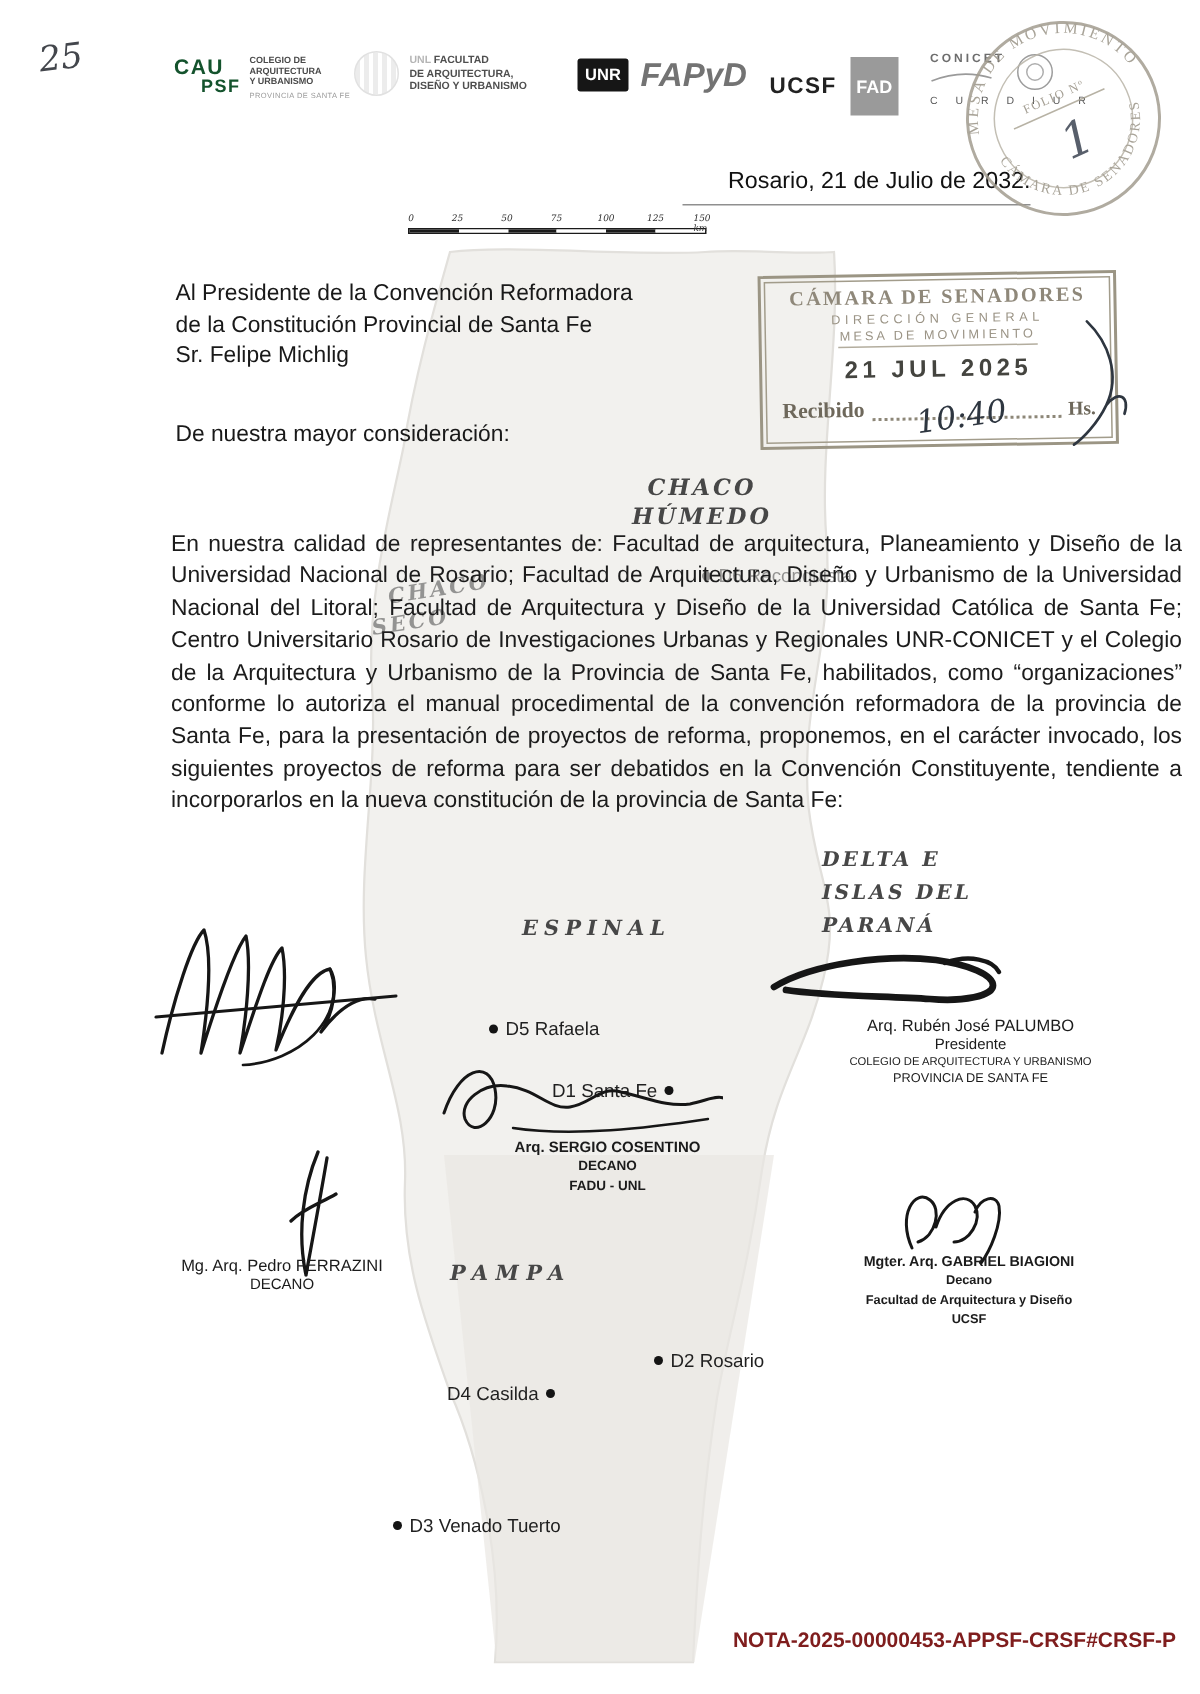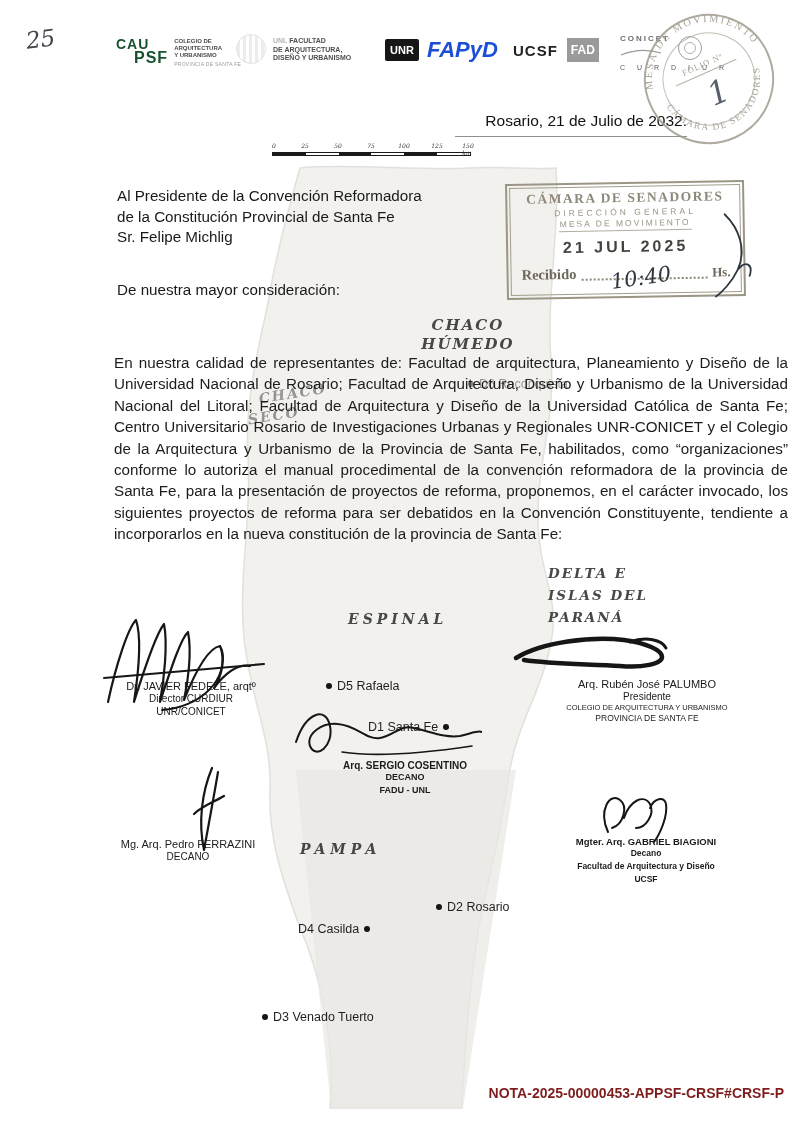--- a/index.html
+++ b/index.html
@@ -32,24 +32,24 @@
   .cau-desc { font-size:6px; font-weight:bold; line-height:7px; color:#4a4a4a; }
   .cau-prov { font-size:5px; color:#9a9a9a; margin-top:2px; letter-spacing:.3px; }
 
   .fadu-circle { width:30px; height:30px; border-radius:50%; border:1px solid #c9c9c9;
     background:repeating-linear-gradient(90deg,#ddd 0 3px,#fff 3px 6px); opacity:.55; }
   .fadu-org { color:#b5b5b5; font-weight:bold; }
   .fadu-txt { font-size:7px; font-weight:bold; line-height:8.5px; color:#4f4f4f; }
 
   .unr-box { width:34px; height:22px; background:#161616; color:#fff; font-weight:bold; font-size:11px;
     display:flex; align-items:center; justify-content:center; border-radius:2px; }
-  .fapyd { font-size:22px; font-weight:bold; font-style:italic; color:#1d4ed8; letter-spacing:0; }
+  .fapyd { font-size:22px; font-weight:bold; font-style:italic; color:#737373; letter-spacing:0; }
 
   .ucsf-name { font-weight:bold; font-size:15px; letter-spacing:1px; color:#222; }
-  .fad-box { width:32px; height:24px; background:#9a9a9a; color:#fff; font-weight:bold; font-size:12px;
+  .fad-box { width:32px; height:39px; background:#9a9a9a; color:#fff; font-weight:bold; font-size:12px;
     display:flex; align-items:center; justify-content:center; }
 
   .conicet-name { font-size:8px; letter-spacing:2px; color:#6d6d6d; }
   .conicet-letters { font-size:7px; letter-spacing:5px; color:#585858; margin-top:3px; }
   .emblem { width:24px; height:24px; border:1.5px solid #848484; border-radius:50%; position:relative; opacity:.8; }
   .emblem::after { content:""; position:absolute; inset:5px; border:1px solid #9a9a9a; border-radius:50%; }
 
   .handwritten { font-family:"DejaVu Serif", serif; font-style:italic; color:#43464c; }
   .hw-corner { position:absolute; left:26px; top:26px; font-size:23px; transform:rotate(-7deg); z-index:2; }
 
@@ -164,21 +164,21 @@
     <span class="dot"></span>
     <span>D3 Venado Tuerto</span>
   </div>
 
   <div class="handwritten hw-corner">25</div>
 
   <div class="hdr" style="left:116px; top:38px;">
     <div style="display:flex; gap:6px;">
       <div>
         <div class="cau-acr">CAU</div>
-        <div class="cau-acr" style="font-size:16px;padding-left:18px;">PSF</div>
+        <div class="cau-acr" style="font-size:12px;padding-left:18px;">PSF</div>
       </div>
       <div>
         <div class="cau-desc">COLEGIO DE</div>
         <div class="cau-desc">ARQUITECTURA</div>
         <div class="cau-desc">Y URBANISMO</div>
         <div class="cau-prov">PROVINCIA DE SANTA FE</div>
       </div>
     </div>
   </div>
 
@@ -276,25 +276,20 @@
 
   <div class="salutation">De nuestra mayor consideración:</div>
 
   <div class="bodytext">En nuestra calidad de representantes de: Facultad de arquitectura, Planeamiento y Diseño de la Universidad Nacional de Rosario; Facultad de Arquitectura, Diseño y Urbanismo de la Universidad Nacional del Litoral; Facultad de Arquitectura y Diseño de la Universidad Católica de Santa Fe; Centro Universitario Rosario de Investigaciones Urbanas y Regionales UNR-CONICET y el Colegio de la Arquitectura y Urbanismo de la Provincia de Santa Fe, habilitados, como “organizaciones” conforme lo autoriza el manual procedimental de la convención reformadora de la provincia de Santa Fe, para la presentación de proyectos de reforma, proponemos, en el carácter invocado, los siguientes proyectos de reforma para ser debatidos en la Convención Constituyente, tendiente a incorporarlos en la nueva constitución de la provincia de Santa Fe:</div>
 
   <svg class="sig-svg" style="left:102px; top:610px;" width="168" height="104" viewBox="0 0 168 104">
     <path d="M6,92 C14,55 26,18 34,10 C40,28 36,66 32,92 C42,60 54,24 62,14 C66,34 62,70 58,92 C68,62 78,30 86,22 C90,42 86,72 82,90 C94,60 106,38 118,36 C124,46 120,66 112,78 C124,62 136,54 148,56" stroke-width="2.2"></path>
     <path d="M2,68 L162,54" stroke-width="2"></path>
     <path d="M118,36 C130,70 96,98 60,100" stroke-width="1.8"></path>
   </svg>
-  <div class="sig-text" style="left:112px; top:680px; width:158px;">
-    <div class="nm">Dr. JAVIER FEDELE, arqtº</div>
-    <div class="rl">Director CURDIUR</div>
-    <div class="rl">UNR/CONICET</div>
-  </div>
 
   <svg class="sig-svg" style="left:512px; top:630px;" width="158" height="42" viewBox="0 0 158 42">
     <path d="M4,28 C30,12 80,6 112,10 C134,13 150,20 150,27 C150,34 130,38 108,36 C78,34 38,34 12,30" stroke-width="4.5"></path>
     <path d="M118,12 C134,6 150,10 154,18" stroke-width="3"></path>
   </svg>
   <div class="sig-text" style="left:562px; top:678px; width:170px;">
     <div class="nm">Arq. Rubén José PALUMBO</div>
     <div class="rl">Presidente</div>
     <div class="rl-sm">COLEGIO DE ARQUITECTURA Y URBANISMO</div>
     <div class="rl-sm" style="font-size:8.5px;">PROVINCIA DE SANTA FE</div>

